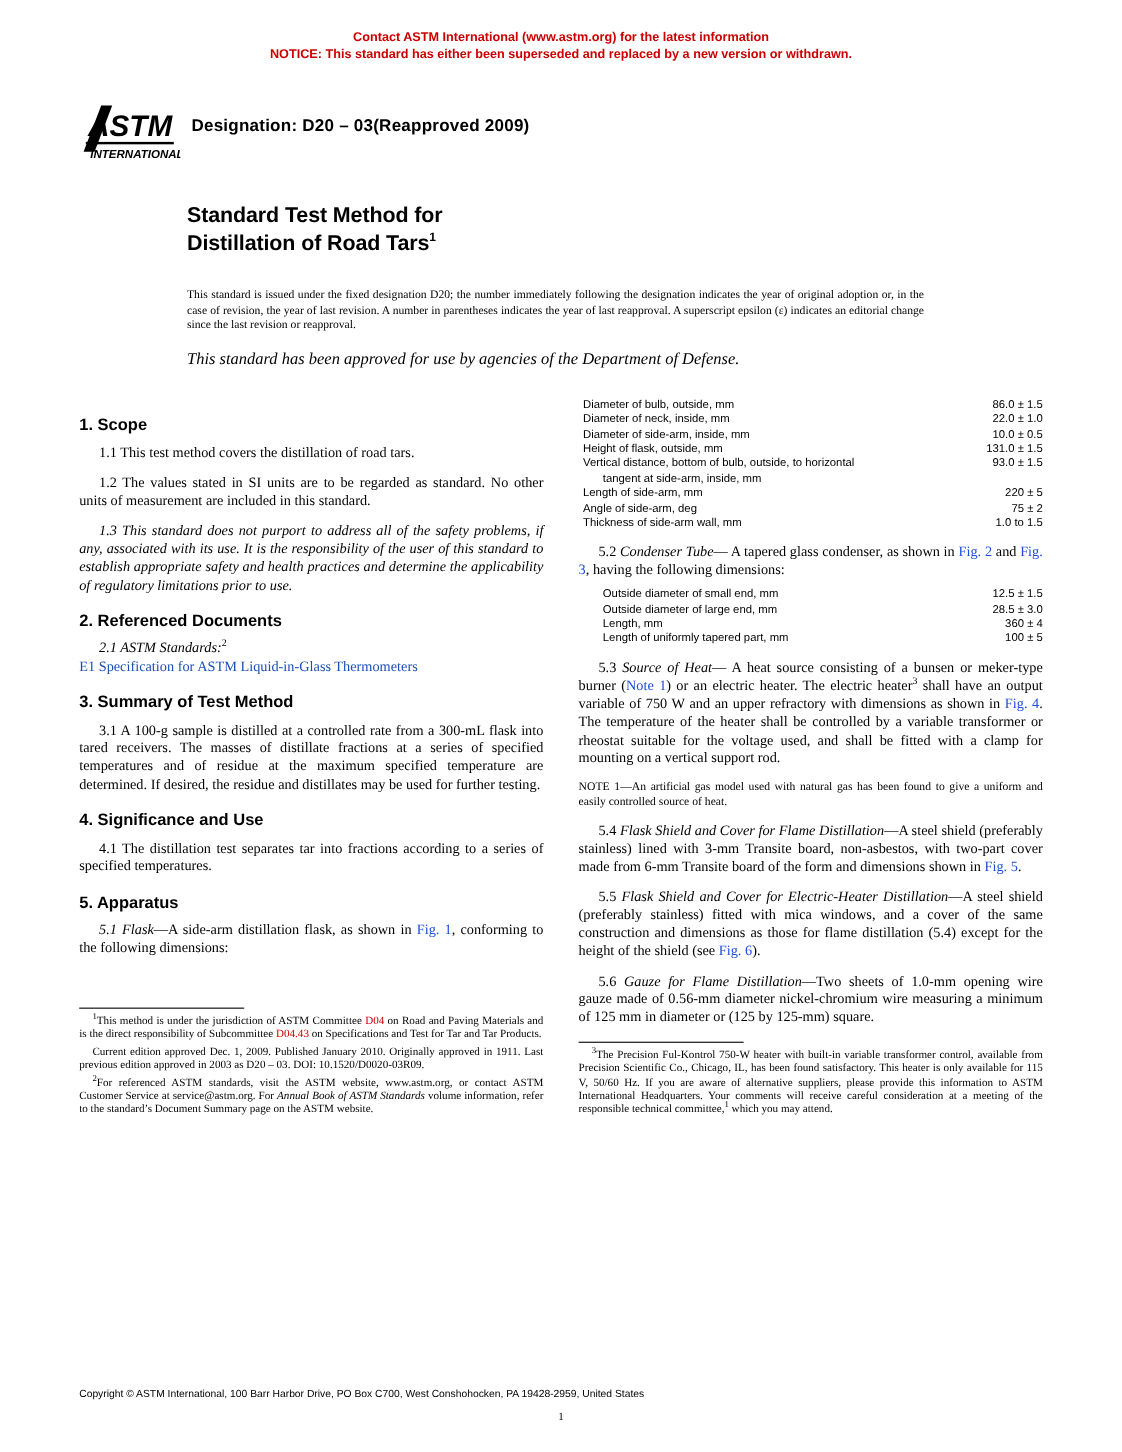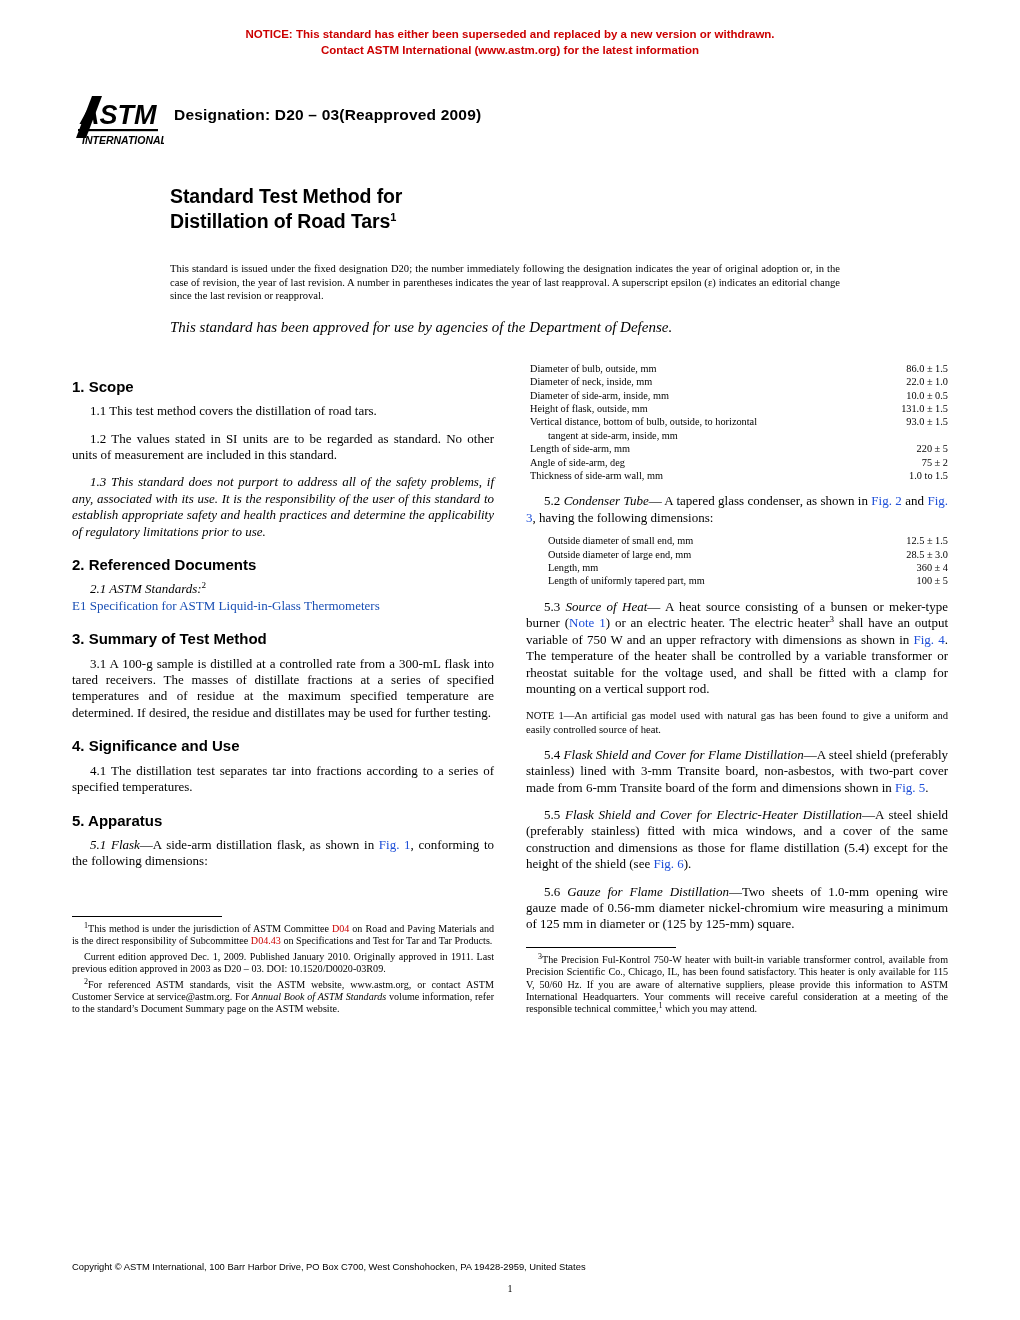--- a/index.html
+++ b/index.html
@@ -105,21 +105,21 @@
   .ital { font-style: italic; }
   .bluelink { color: #1a4fb4; }
   .redlink { color: #1d4ed8; }
   table.dims {
     border-collapse: collapse;
     font-family: "Liberation Sans", sans-serif;
     font-size: 10.3px;
     width: 100%;
     line-height: 13.4px;
   }
-  table.dims td { padding: 0; vertical-align: top; font-family: Liberation Serif, serif; }
+  table.dims td { padding: 0; vertical-align: top; }
   table.dims td.val { text-align: right; white-space: nowrap; }
   table.dims td.lbl { padding-left: 4px; }
   table.dims.indent td.lbl { padding-left: 22px; }
   .note-small {
     font-size: 10.6px;
     line-height: 13.2px;
     text-align: justify;
     margin-top: 12px;
   }
   .note-small .nl {
@@ -156,22 +156,22 @@
   sup { font-size: 70%; vertical-align: super; line-height: 0; }
   .col-inner { display: flex; flex-direction: column; height: 100%; }
   .flexfill { flex: 1 1 auto; }
 </style>
 </head>
 <body>
 
 <div class="page">
 
   <div class="notice">
+    <div>Contact ASTM International (www.astm.org) for the latest information</div>
     <div>NOTICE: This standard has either been superseded and replaced by a new version or withdrawn.</div>
-    <div>Contact ASTM International (www.astm.org) for the latest information</div>
   </div>
 
   <div class="header-row">
     <div class="logo">
       <svg width="92" height="62" viewBox="0 0 92 62">
         <path d="M4 50 L20 8 L30 8 L14 50 Z" fill="#000"></path>
         <text x="8" y="36" font-family="Liberation Sans, sans-serif" font-size="27" font-weight="bold" font-style="italic" fill="#000">ASTM</text>
         <rect x="6" y="41" width="80" height="2.2" fill="#000"></rect>
         <text x="10" y="56" font-family="Liberation Sans, sans-serif" font-size="10.5" font-weight="bold" font-style="italic" fill="#000">INTERNATIONAL</text>
       </svg>

